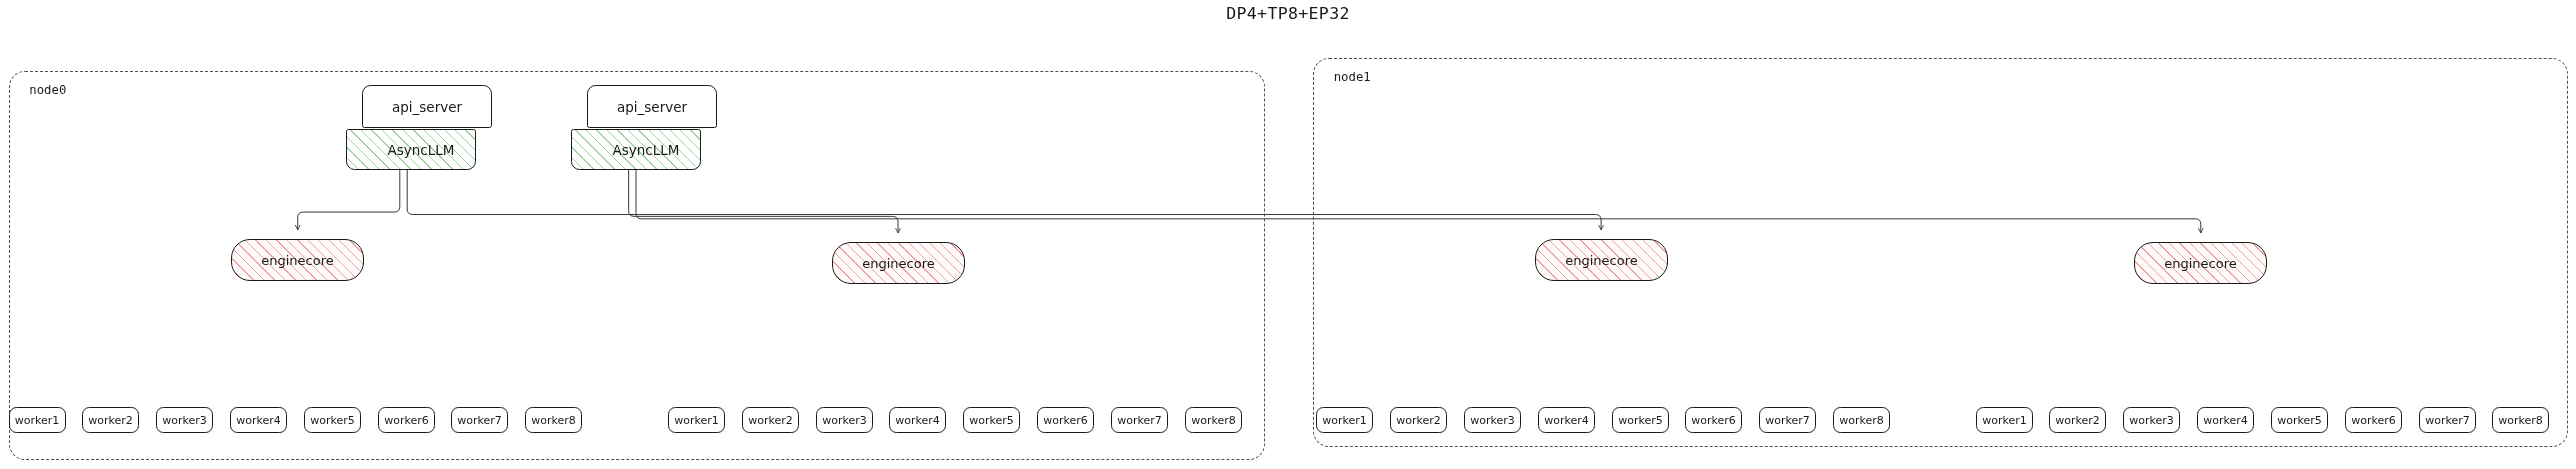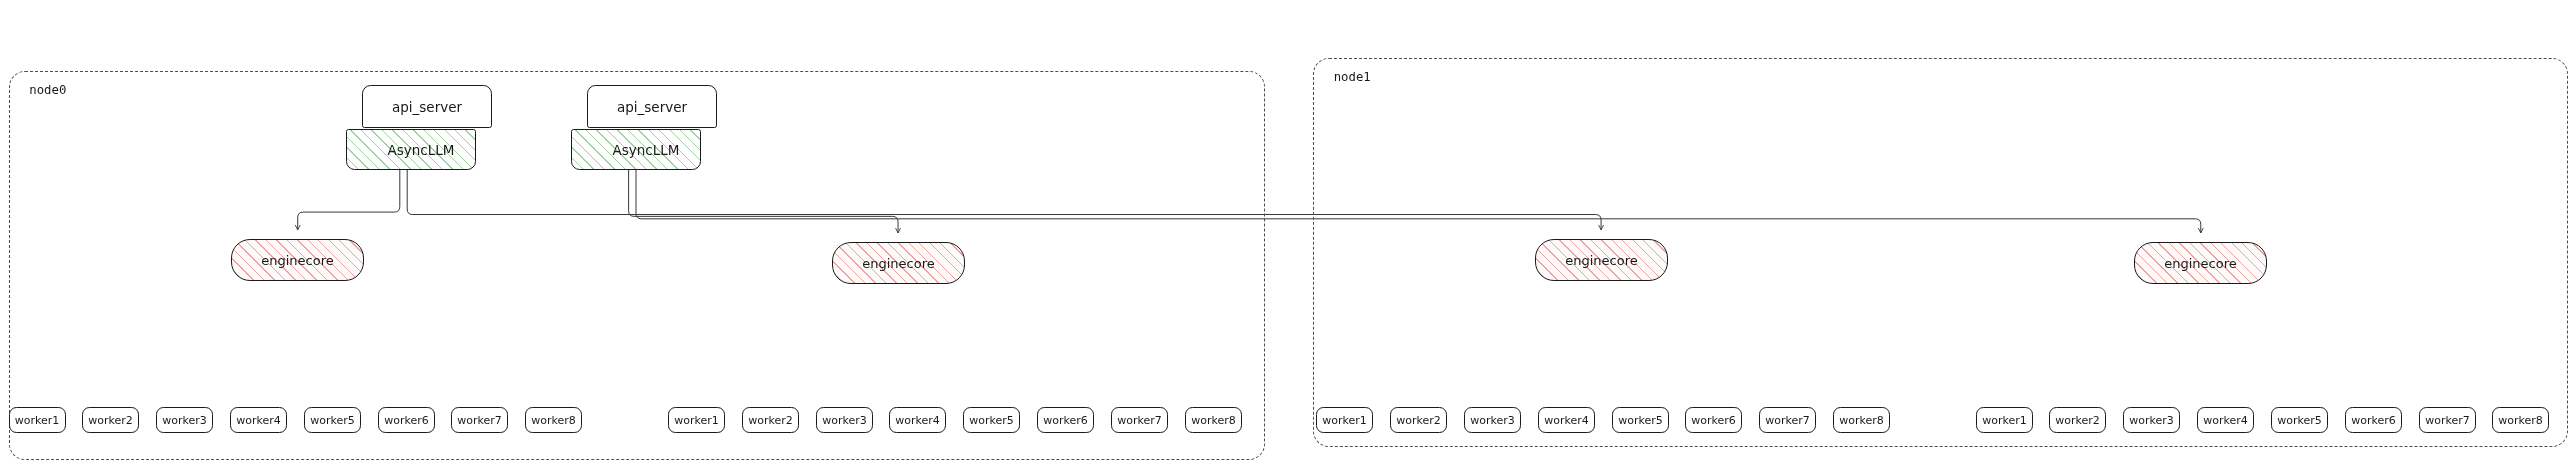--- a/index.html
+++ b/index.html
@@ -108,20 +108,21 @@
     width: 2576px;
     height: 469px;
     pointer-events: none;
   }
 </style>
 </head>
 <body>
 
 <div id="canvas">
 
+  <div class="diagram-title">DP4+TP8+EP32</div>
 
   <svg id="edge-layer" viewBox="0 0 4188 763" preserveAspectRatio="none">
     <defs>
       <marker id="arrowhead" markerWidth="12" markerHeight="12" refX="9" refY="5" orient="auto" markerUnits="userSpaceOnUse">
         <path d="M 1,1 L 9,5 L 1,9" fill="none" stroke="#333333" stroke-width="1.4"></path>
       </marker>
     </defs>
     <g id="edge-group">
         <path d="M 650 275 L 650 336 Q 650 345 641 345 L 493 345 Q 484 345 484 354 L 484 374" fill="none" stroke="#333333" stroke-width="1.6" marker-end="url(#arrowhead)"></path>
         <path d="M 662 275 L 662 340 Q 662 349 671 349 L 2594 349 Q 2603 349 2603 358 L 2603 374" fill="none" stroke="#333333" stroke-width="1.6" marker-end="url(#arrowhead)"></path>

